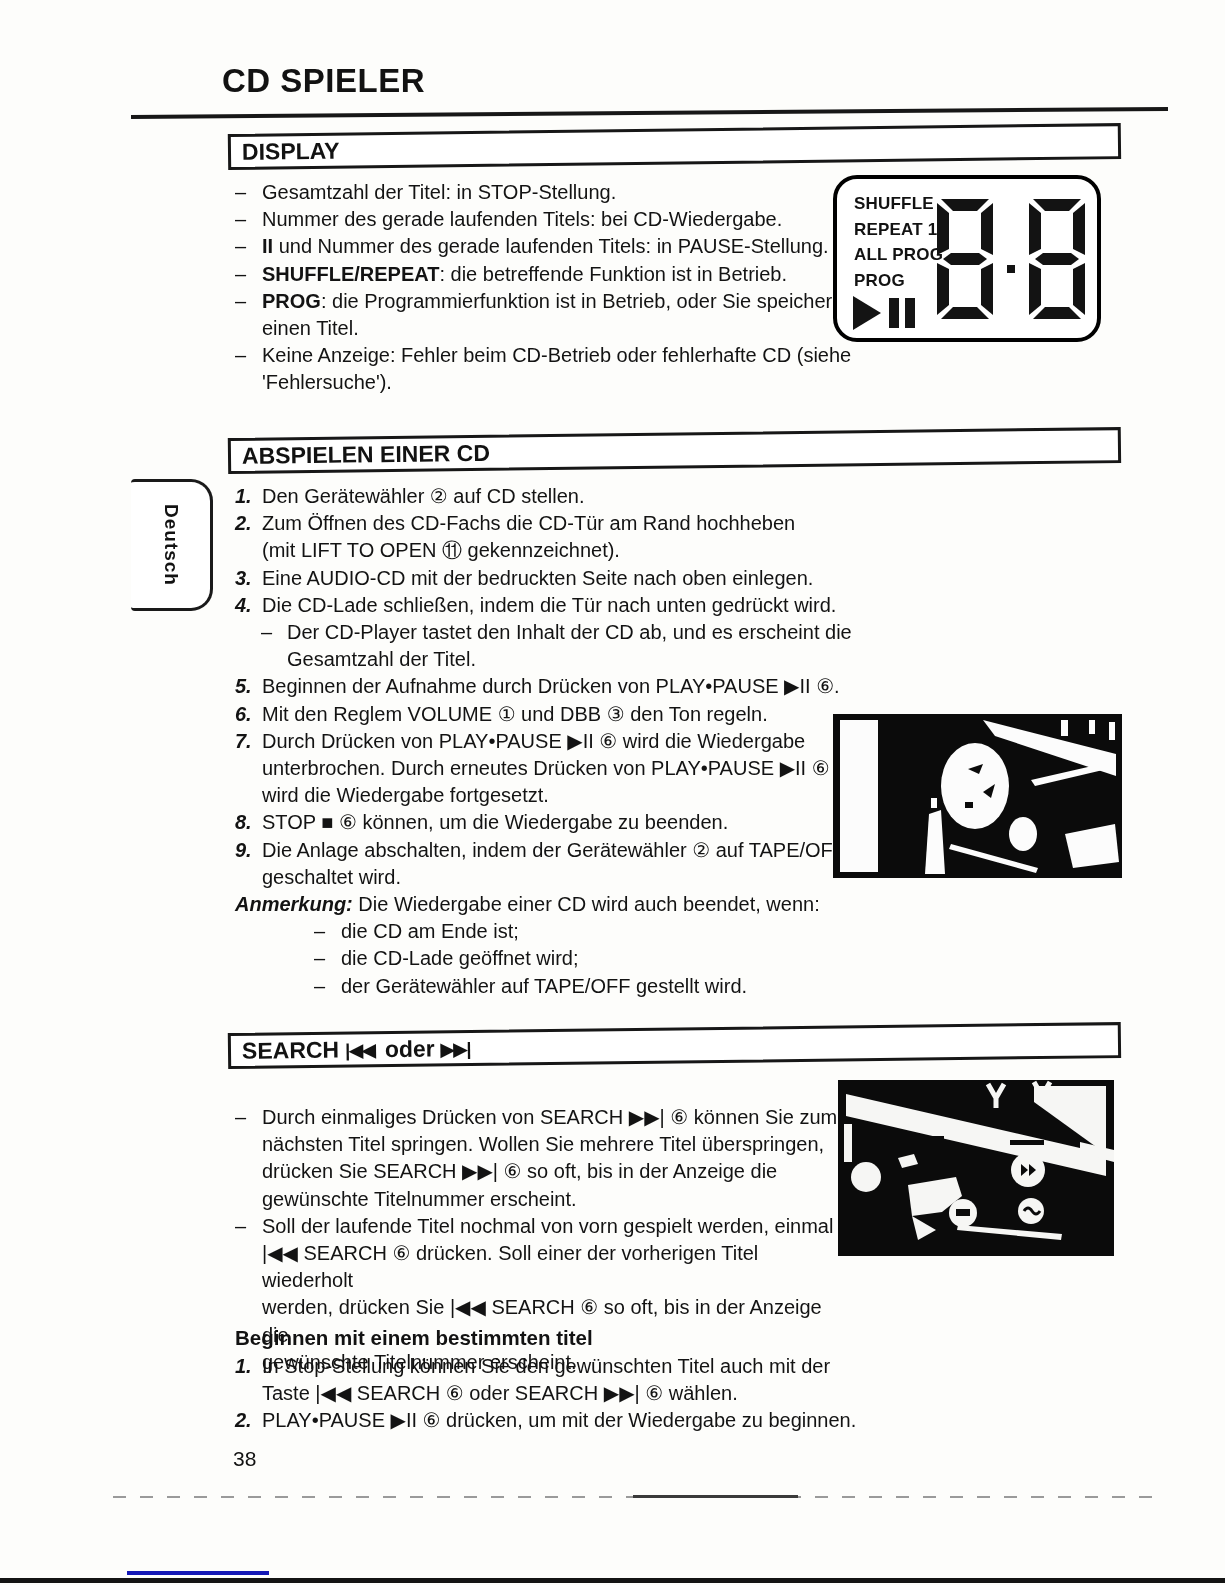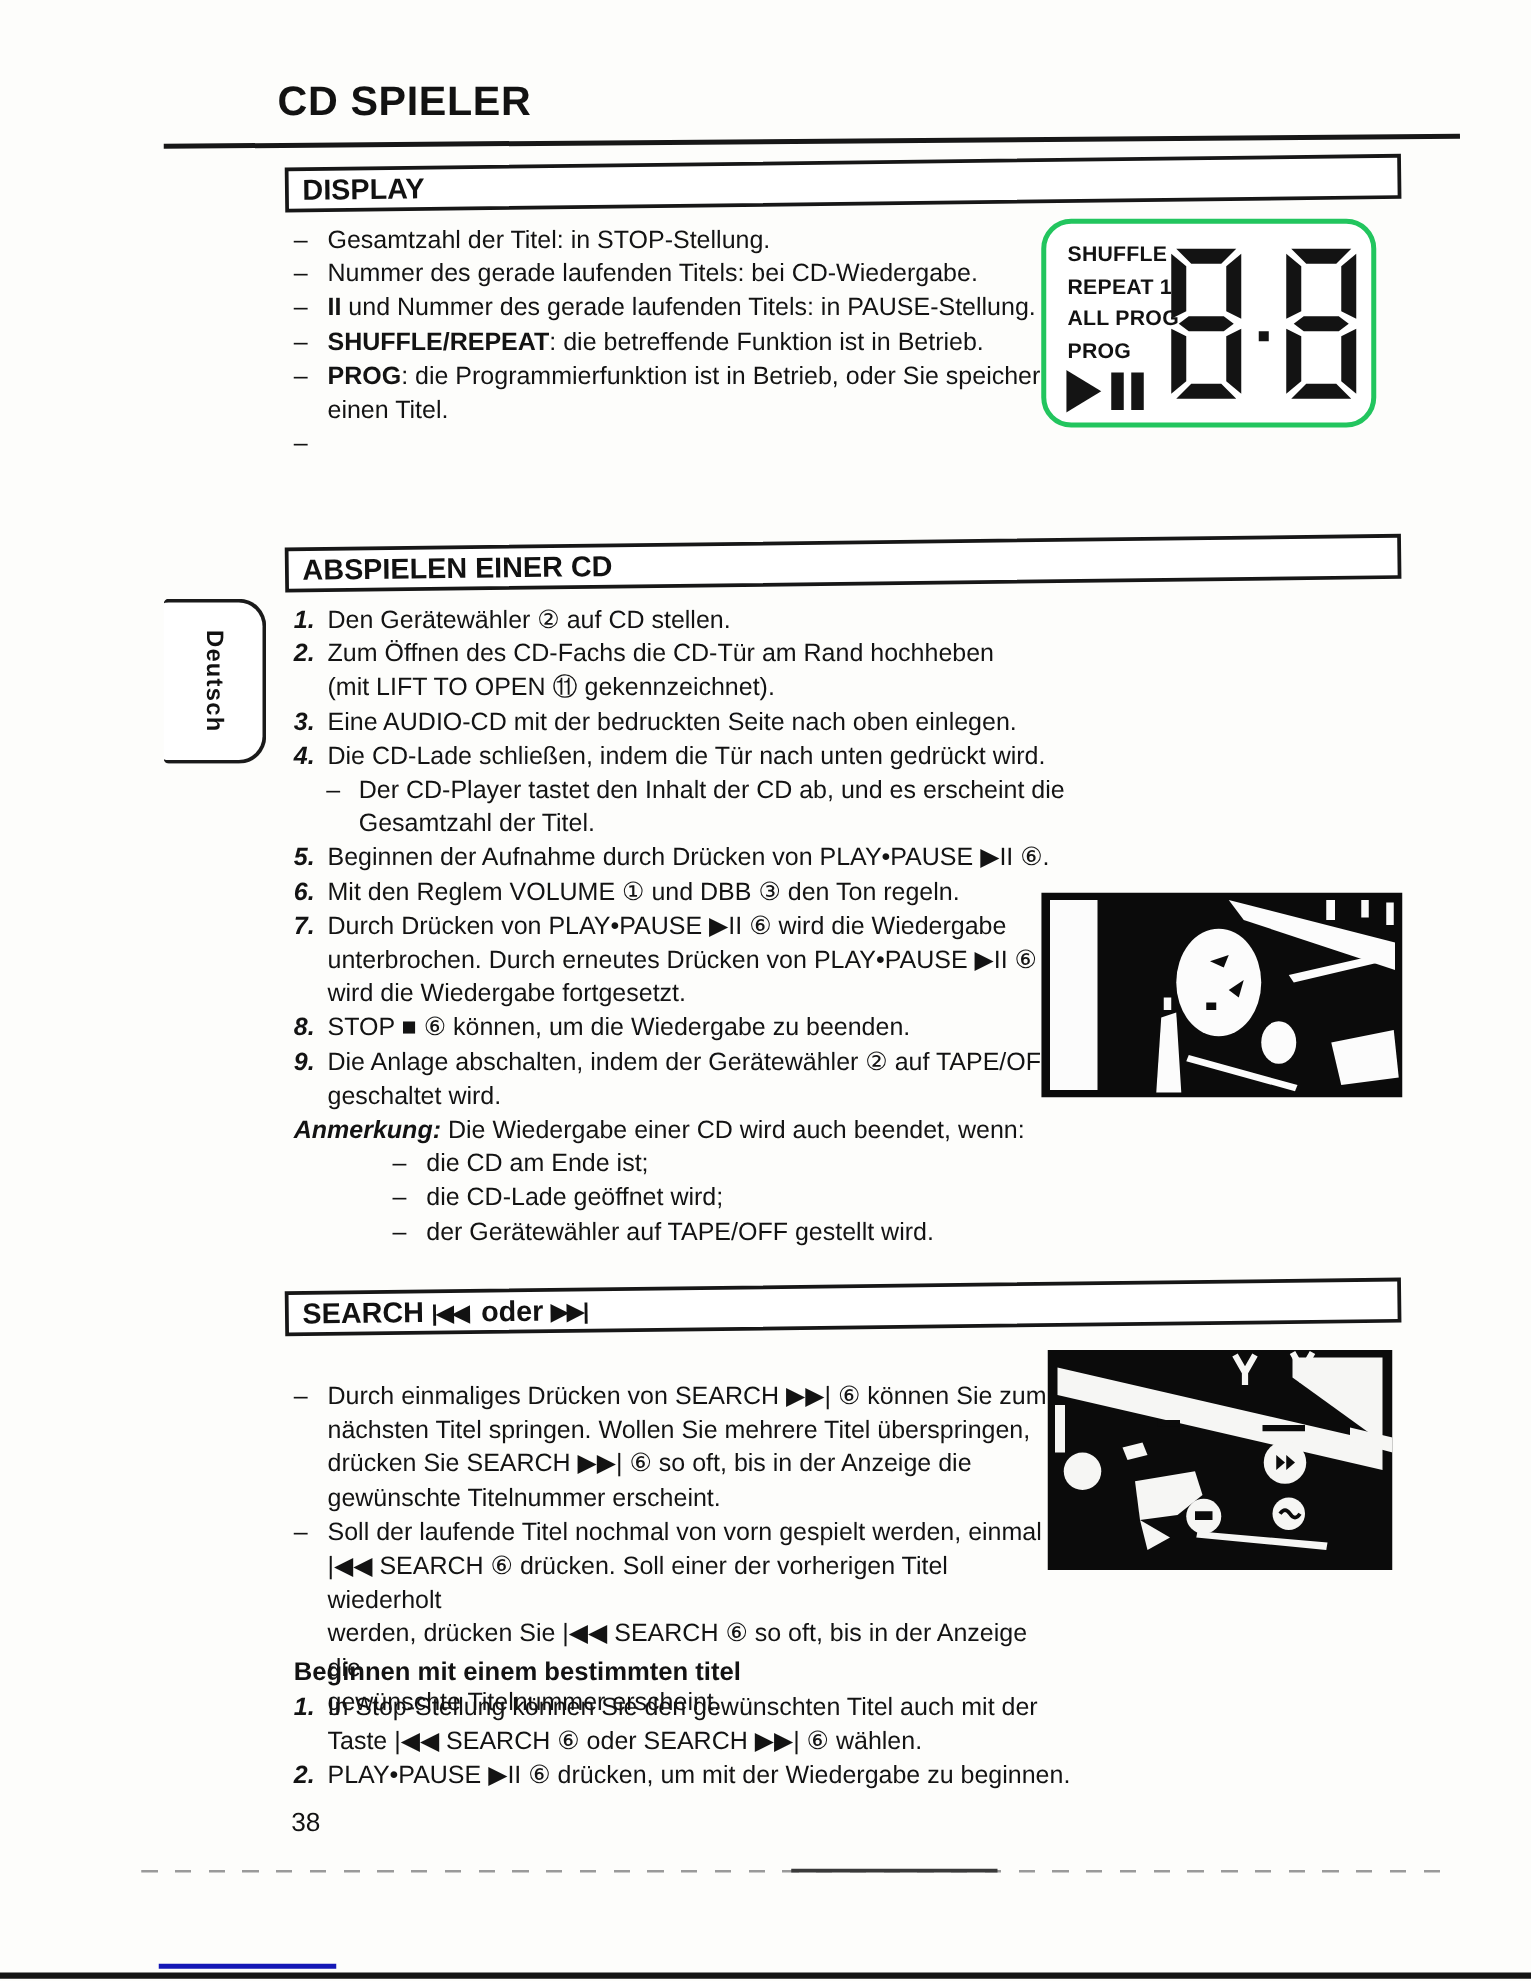--- a/index.html
+++ b/index.html
@@ -21,21 +21,21 @@
   .num{position:absolute;left:0;top:0;font-weight:bold;font-style:italic;}
   .txt{white-space:pre-line;}
   .b{font-weight:bold;}
   .substep{padding-left:52px;}
   .substep .mk{left:26px;}
   .note-label{font-weight:bold;font-style:italic;}
   .note-items{padding-left:79px;}
   .subhead{position:absolute;font-weight:bold;font-size:20.5px;}
 
   
-  .lcd{position:absolute;left:833px;top:175px;width:268px;height:167px;border:4px solid #22c55e;
+  .lcd{position:absolute;left:833px;top:175px;width:268px;height:167px;border:4px solid #000000;
        border-radius:24px;box-sizing:border-box;background:#fff;}
   .lcd-modes{position:absolute;left:17px;top:12px;font-weight:bold;font-size:17px;line-height:25.5px;letter-spacing:.2px;}
   .lcd-pp{position:absolute;left:16px;top:116px;}
   .lcd-digits{position:absolute;left:94px;top:16px;}
   .sr{position:absolute;width:1px;height:1px;overflow:hidden;clip-path:inset(50%);}
 
   
   .lang-tab{position:absolute;left:131px;top:479px;width:82px;height:132px;border:3px solid #1a1a1a;border-left:none;
             border-radius:4px 22px 22px 4px;box-sizing:border-box;display:flex;align-items:center;justify-content:center;background:#fff;}
   .lang-tab span{writing-mode:vertical-rl;font-weight:bold;font-size:19px;letter-spacing:1px;}
@@ -78,20 +78,22 @@
       <span class="mk">–</span>
       <span class="txt"><span class="b">SHUFFLE/REPEAT</span><span>: die betreffende Funktion ist in Betrieb.</span></span>
     </div>
     <div class="li">
       <span class="mk">–</span>
       <span class="txt"><span class="b">PROG</span><span>: die Programmierfunktion ist in Betrieb, oder Sie speichern
 einen Titel.</span></span>
     </div>
     <div class="li">
       <span class="mk">–</span>
+      <span class="txt"><span class="b"></span><span>Keine Anzeige: Fehler beim CD-Betrieb oder fehlerhafte CD (siehe
+'Fehlersuche').</span></span>
     </div>
   </div>
 
   <div class="lcd">
     <div class="lcd-modes">
       <div>SHUFFLE</div>
       <div>REPEAT 1</div>
       <div>ALL PROG</div>
       <div>PROG</div>
     </div>

